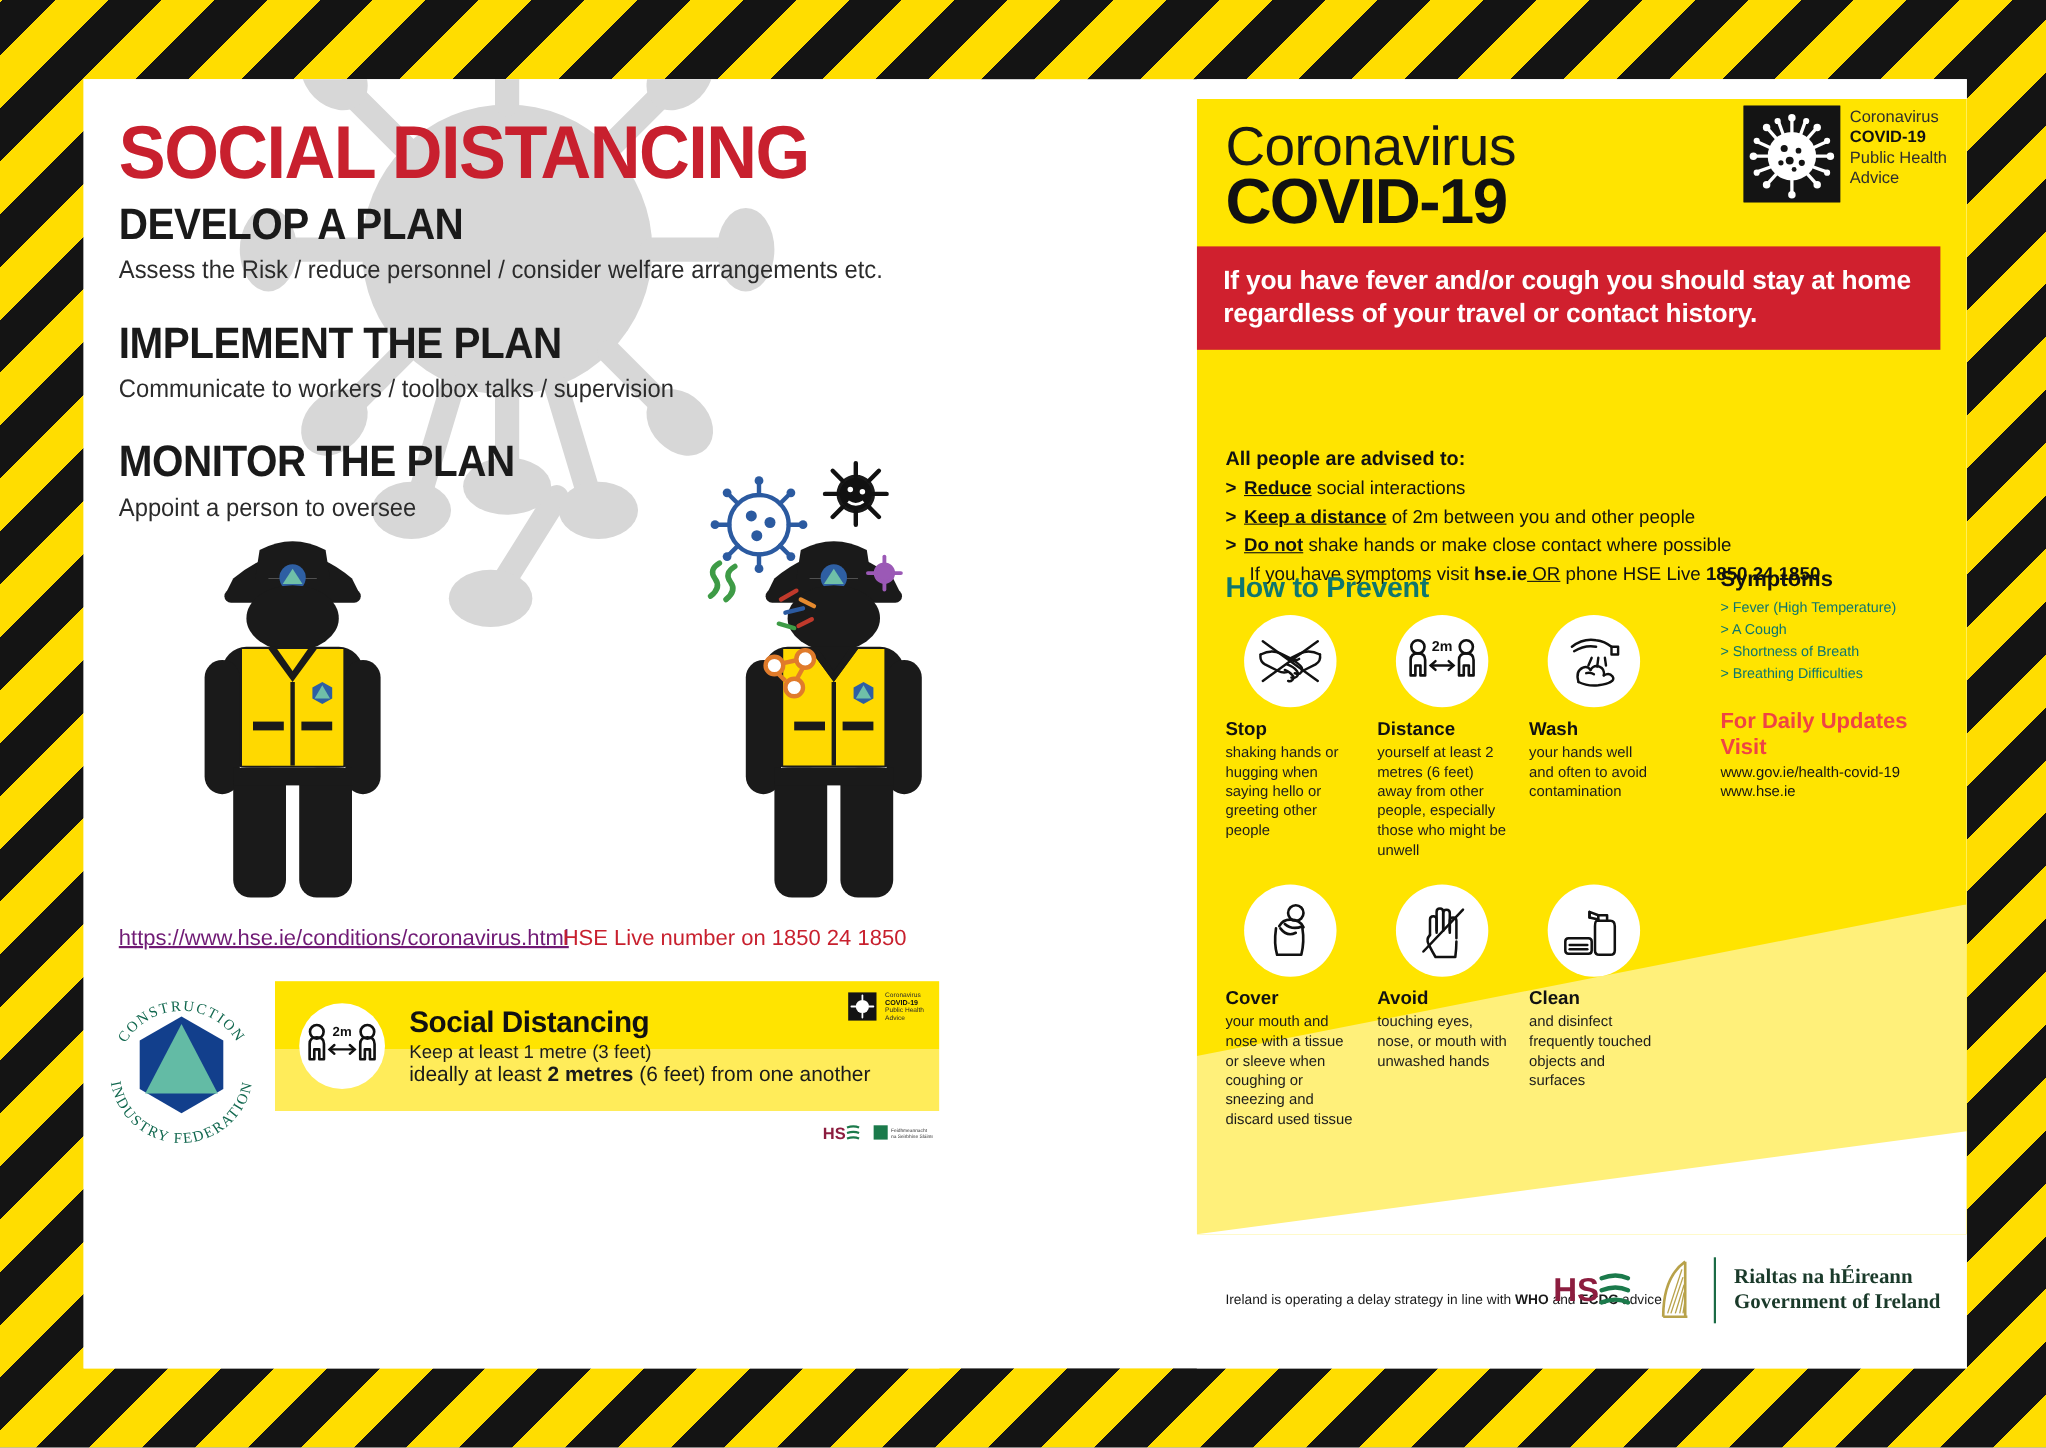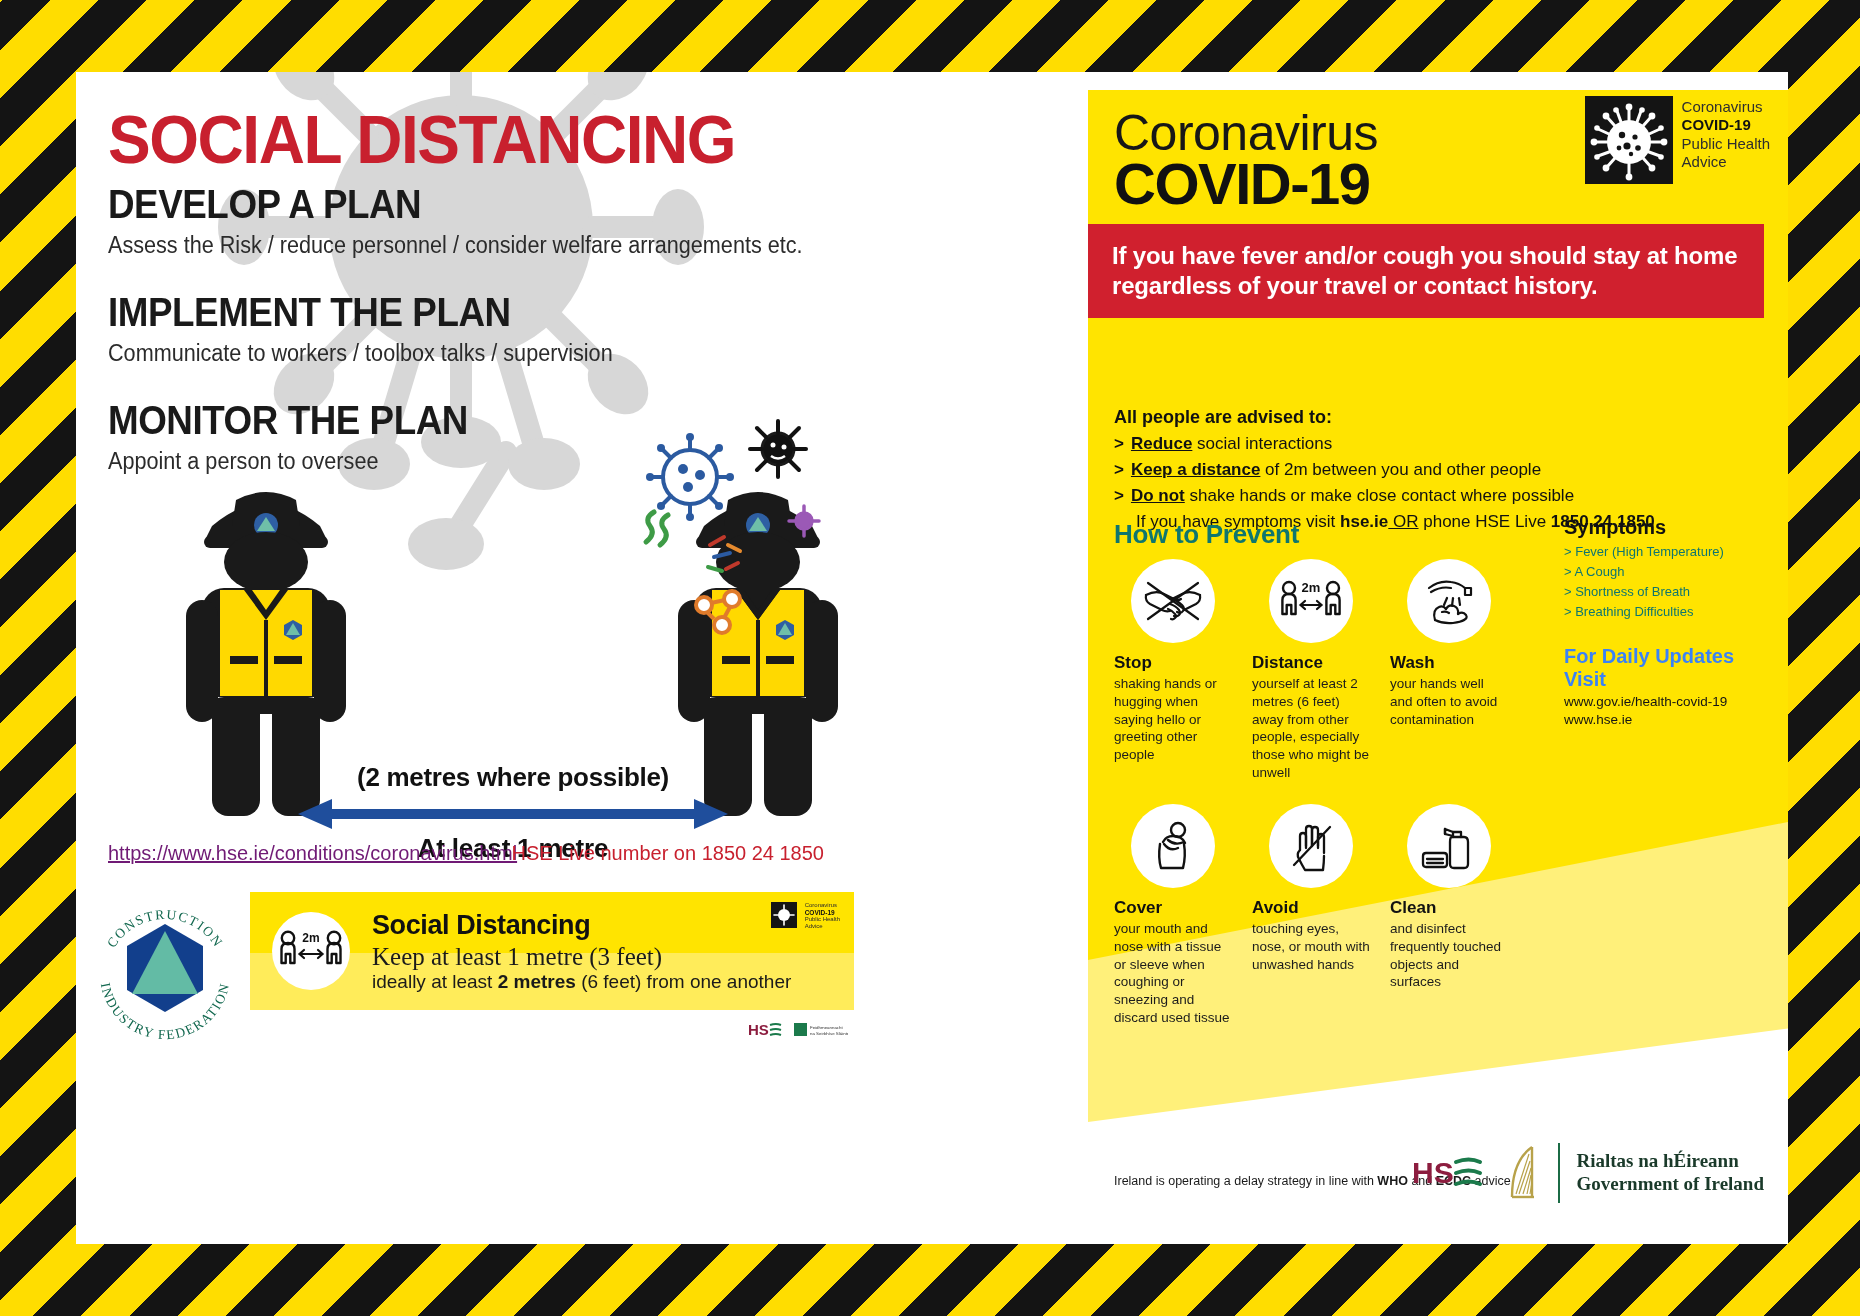--- a/index.html
+++ b/index.html
@@ -101,21 +101,21 @@
     display:flex; align-items:center;
   }
   #sd-icon-circle {
     width:78px; height:78px; border-radius:50%;
     background:#ffffff; margin-left:22px;
     display:flex; align-items:center; justify-content:center;
     flex:none;
   }
   #sd-text { margin-left:22px; }
   #sd-title { font-size:27px; font-weight:bold; color:#111; letter-spacing:-0.4px; }
-  #sd-l1 { font-size:25px; color:#1a1a1a; margin-top:2px;font-family:Liberation Serif, serif; }
+  #sd-l1 { font-size:17px; color:#1a1a1a; margin-top:2px; }
   #sd-l2 { font-size:19px; color:#1a1a1a; }
   #sd-l2 b { font-weight:bold; }
   #sd-logos {
     position:absolute; right:14px; top:10px;
     display:flex; gap:8px; align-items:flex-start;
   }
   #sd-footer-logos {
     position:absolute; right:6px; bottom:-30px;
     display:flex; gap:10px; align-items:center;
   }
@@ -195,21 +195,21 @@
     margin:0 auto;
   }
   .plabel { font-size:17px; font-weight:bold; color:#111; margin-top:10px; }
   .pdesc { font-size:13.5px; color:#1c1c1c; line-height:1.32; margin-top:2px; }
 
   #symptoms {
     position:absolute; right:24px; top:444px; width:200px; z-index:5;
   }
   #sym-h { font-size:20px; font-weight:bold; color:#111; }
   .sym-row { font-size:13px; color:#0f766e; margin-top:5px; }
-  #daily-h { font-size:20px; font-weight:bold; color:#3b82f6; line-height:1.15; margin-top:26px; }
+  #daily-h { font-size:20px; font-weight:bold; color:#ef4444; line-height:1.15; margin-top:26px; }
   .daily-link { font-size:13.5px; color:#141414; margin-top:3px; }
 
   #ie-note {
     position:absolute; left:26px; bottom:54px; z-index:6;
     font-size:12.5px; color:#1a1a1a; line-height:1.38;
   }
   #ie-note b { font-weight:bold; }
 
   #gov-logos {
     position:absolute; right:24px; bottom:40px; z-index:6;
@@ -386,29 +386,20 @@
         </g>
         <g stroke="#9B59B6" stroke-width="3.5" fill="none" stroke-linecap="round">
           <circle cx="176" cy="104" r="8" fill="#9B59B6"></circle>
           <line x1="176" y1="96" x2="176" y2="89"></line>
             <line x1="184" y1="104" x2="191" y2="104"></line>
           <line x1="176" y1="112" x2="176" y2="119"></line>
             <line x1="168" y1="104" x2="161" y2="104"></line>
         </g>
       </svg>
 
-      <div id="dist-block">
-        <div id="dist-top">(2 metres where possible)</div>
-        <div id="dist-arrow">
-          <svg width="430" height="34" viewBox="0 0 430 34">
-            <polygon points="0,17 34,2 34,12 396,12 396,2 430,17 396,32 396,22 34,22 34,32" fill="#1F4E9C"></polygon>
-          </svg>
-        </div>
-        <div id="dist-bottom">At least 1 metre</div>
-      </div>
 
       <a id="hse-url" href="#">https://www.hse.ie/conditions/coronavirus.html</a>
       <div id="hse-live">HSE Live number on 1850 24 1850</div>
 
       <svg id="cif-logo" viewBox="0 0 158 150">
         <defs>
           <path id="arcTop" d="M 20 80 A 58 58 0 0 1 138 80" fill="none"></path>
           <path id="arcBot" d="M 14 76 A 64 64 0 0 0 144 76" fill="none"></path>
         </defs>
         <text font-size="13.5" fill="#12684F" font-family="Liberation Serif, serif" letter-spacing="1.6">

